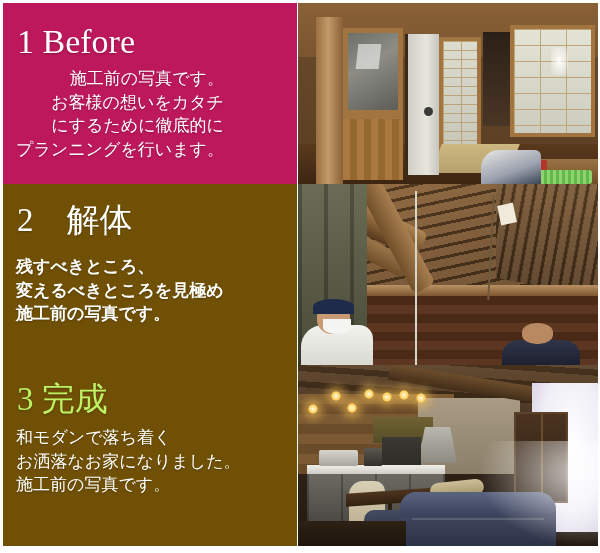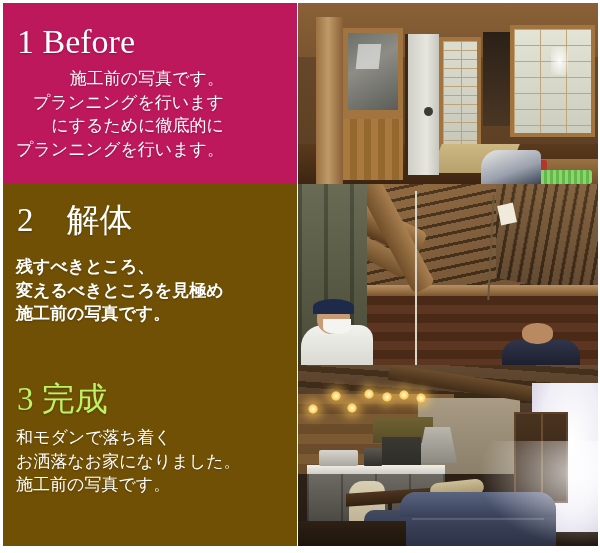--- a/index.html
+++ b/index.html
@@ -424,21 +424,21 @@
 </head>
 <body>
 
 <div id="infographic" style="background: rgb(255, 255, 255);">
 
   <div class="step-row row-1">
     <div class="text-panel" style="background: #be185d; text-align: right;">
       <div class="step-heading" style="color: rgb(255, 255, 255);">1 Before</div>
       <div class="step-body" style="color: rgb(255, 255, 255);">
         <span class="bline">施工前の写真です。</span>
-        <span class="bline">プランニングを行います</span>
+        <span class="bline">お客様の想いをカタチ</span>
         <span class="bline">にするために徹底的に</span>
         <span class="bline">プランニングを行います。</span>
       </div>
     </div>
     <div class="photo-panel">
       <div class="scene p1">
         <div class="wallR"></div>
         <div class="floor"></div>
         <div class="shoji-right">
           <div class="grid"></div>

